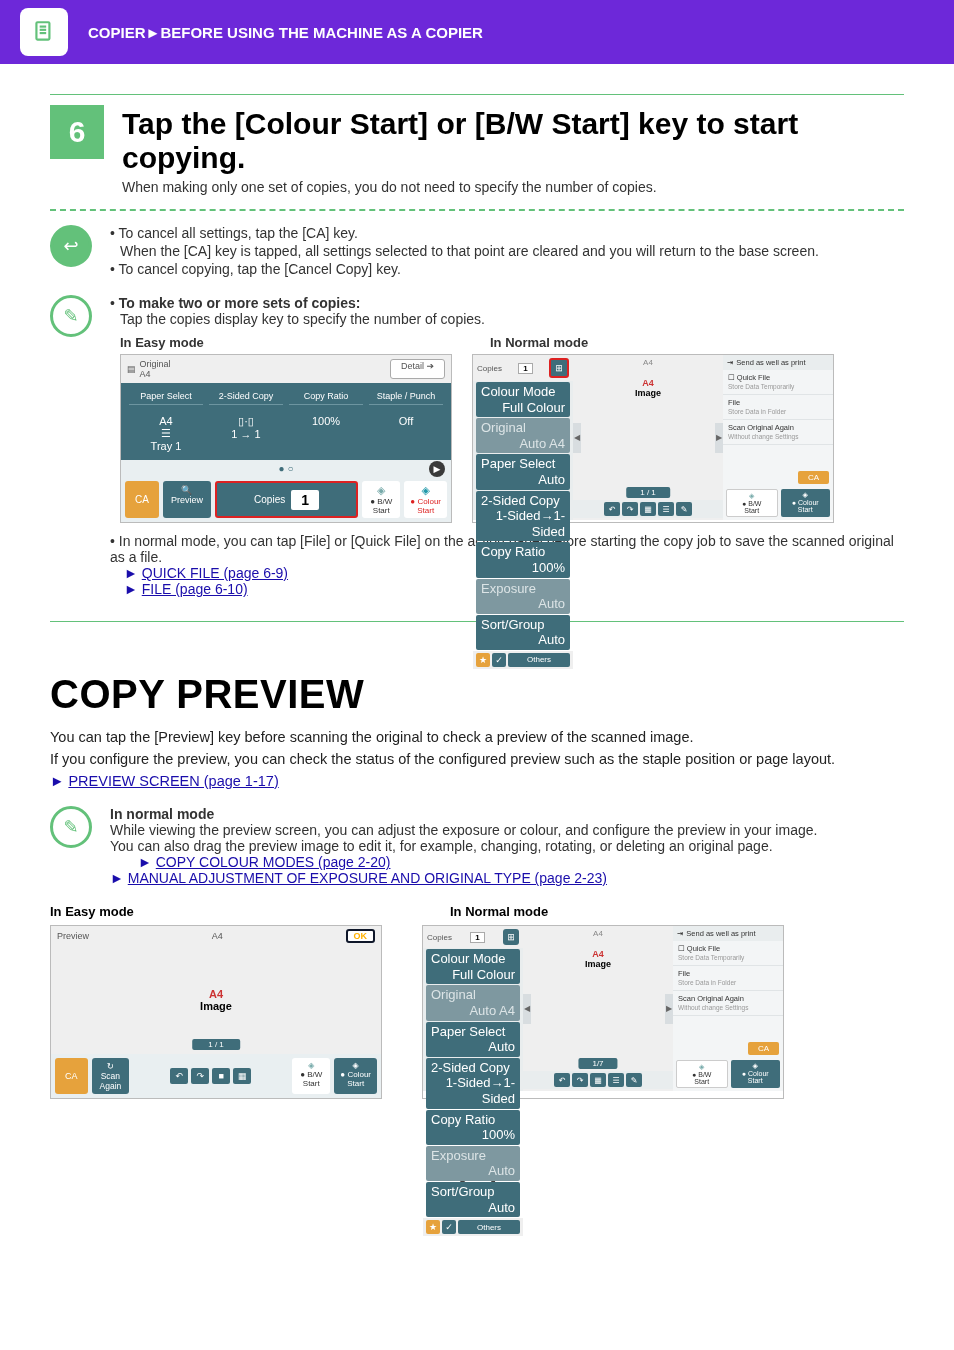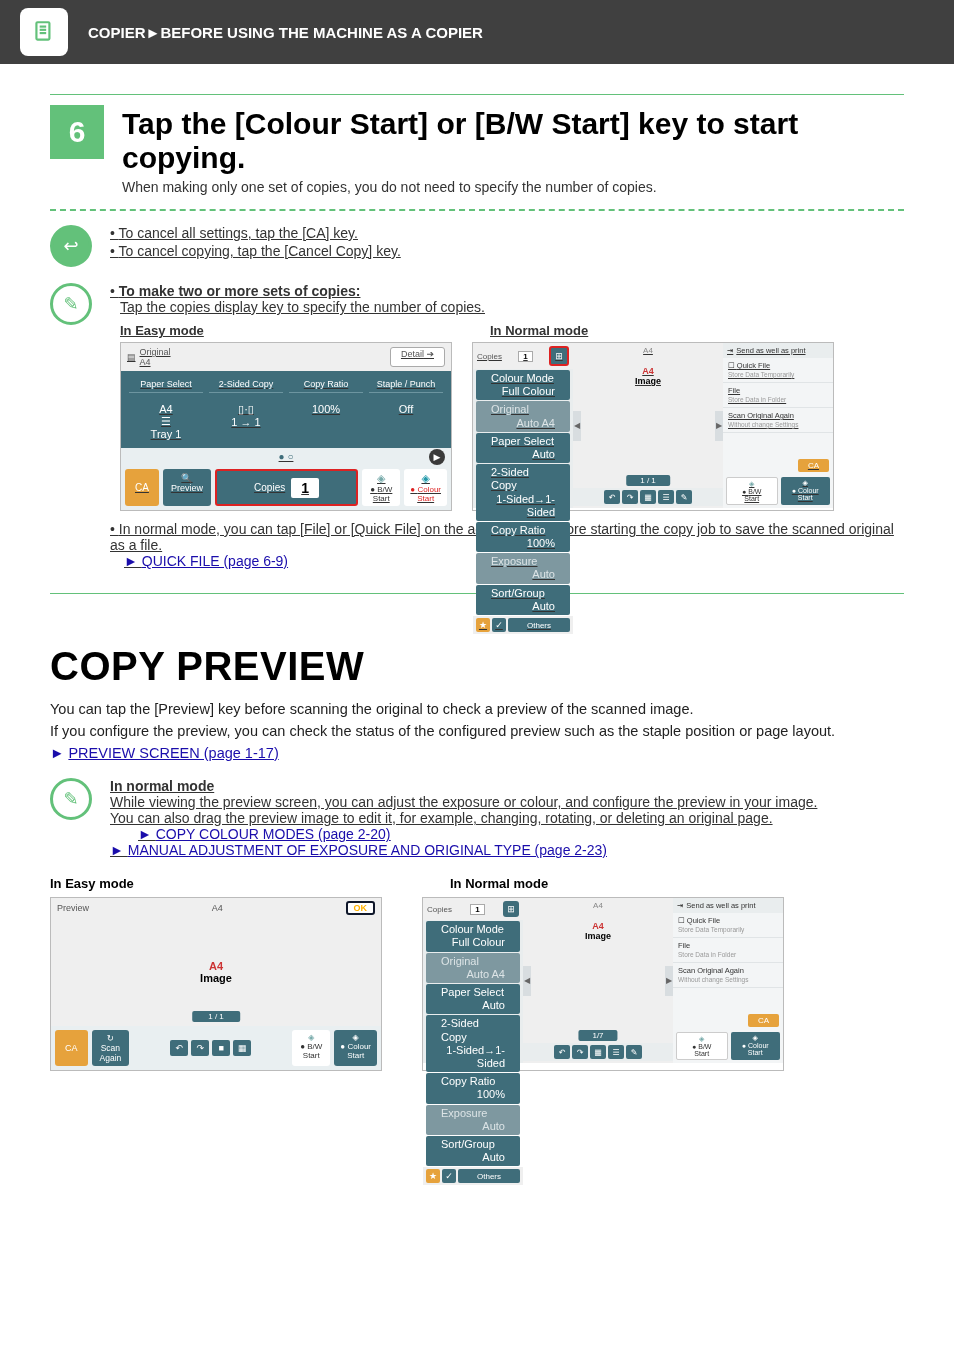--- a/index.html
+++ b/index.html
@@ -3,21 +3,21 @@
 <meta charset="utf-8">
 <style>
   body {
     font-family: Arial, Helvetica, sans-serif;
     margin: 0;
     background: #fff;
     color: #000;
     width: 954px;
   }
   .top-bar {
-    background: #404040;
+    background: #6d28d9;
     color: #fff;
     display: flex;
     align-items: center;
     padding: 8px 20px;
     font-weight: bold;
     font-size: 15px;
   }
   .top-icon {
     width: 48px;
     height: 48px;
@@ -89,21 +89,20 @@
     font-size: 18px;
     flex: 0 0 auto;
   }
   .note-icon.solid {
     background: #63c17a;
     color: #fff;
   }
   .note-text {
     font-size: 14px;
     color: #333;
-    text-decoration: underline;
   }
   .note-text .b1 { margin-bottom: 2px; }
   .mode-labels {
     display: flex;
     font-weight: bold;
     font-size: 13px;
     margin: 8px 0 4px 0;
   }
   .mode-labels > div:first-child { flex: 0 0 370px; }
   .screenshots-row {
@@ -243,22 +242,22 @@
     color:#555;
   }
   .nm-left-top .cp-num {
     background:#fff;border:1px solid #aaa;padding:0 4px;color:#000;font-weight:bold;
   }
   .nm-keypad {
     width:16px;height:16px;background:#3f6d7a;border:2px solid #d22;border-radius:3px;
     display:flex;align-items:center;justify-content:center;color:#fff;font-size:9px;
   }
   .nm-item {
-    background:#3f6d7a;color:#fff;margin:1px 3px;border-radius:2px;padding:2px 15px;
-    font-size:11px;line-height:1.2;
+    background:#3f6d7a;color:#fff;margin:1px 3px;border-radius:2px;padding:2px 5px;
+    font-size:13px;line-height:1.2;
   }
   .nm-item.dim { background:#7e98a0; color:#dce4e6; }
   .nm-item .v { text-align:right; display:block; }
   .nm-bottom-left {
     margin-top:auto;display:flex;gap:2px;padding:2px 3px;background:#efefef;
   }
   .nm-bottom-left .star{background:#e6a23c;color:#fff;border-radius:2px;width:14px;height:14px;display:flex;align-items:center;justify-content:center;font-size:9px;}
   .nm-bottom-left .chk{background:#3f6d7a;color:#fff;border-radius:2px;width:14px;height:14px;display:flex;align-items:center;justify-content:center;font-size:9px;}
   .nm-bottom-left .oth{flex:1;background:#3f6d7a;color:#fff;border-radius:2px;font-size:8px;display:flex;align-items:center;justify-content:center;}
   .nm-center {
@@ -369,20 +368,21 @@
       <div class="step-desc">When making only one set of copies, you do not need to specify the number of copies.</div>
     </div>
   </div>
 
   <hr class="dashed-sep">
 
   <div class="note-block">
     <div class="note-icon solid">↩</div>
     <div class="note-text">
       <div class="b1">• <span>To cancel all settings, tap the [CA] key.</span></div>
+      <div class="b1" style="margin-left:10px;">When the [CA] key is tapped, all settings selected to that point are cleared and you will return to the base screen.</div>
       <div class="b1">• <span>To cancel copying, tap the [Cancel Copy] key.</span></div>
     </div>
   </div>
 
   <div class="note-block" style="margin-top:16px;">
     <div class="note-icon">✎</div>
     <div class="note-text" style="flex:1;">
       <div>• <strong>To make two or more sets of copies:</strong></div>
       <div style="margin-left:10px;">Tap the copies display key to specify the number of copies.</div>
 
@@ -519,20 +519,21 @@
                 </div>
               </div>
             </div>
           </div>
         </div>
       </div>
 
       <div class="after-ss">
         <div>• <span>In normal mode, you can tap [File] or [Quick File] on the action panel before starting the copy job to save the scanned original as a file.</span></div>
         <div style="margin-left:14px;" class="link-arrow">► <a href="#">QUICK FILE (page 6-9)</a></div>
+        <div style="margin-left:14px;" class="link-arrow">► <a href="#">FILE (page 6-10)</a></div>
       </div>
     </div>
   </div>
 
   <hr class="sep" style="margin-top:24px;">
 
   <h1 class="section-title">COPY PREVIEW</h1>
   <div class="body-text">
     <div>You can tap the [Preview] key before scanning the original to check a preview of the scanned image.</div>
     <div>If you configure the preview, you can check the status of the configured preview such as the staple position or page layout.</div>

